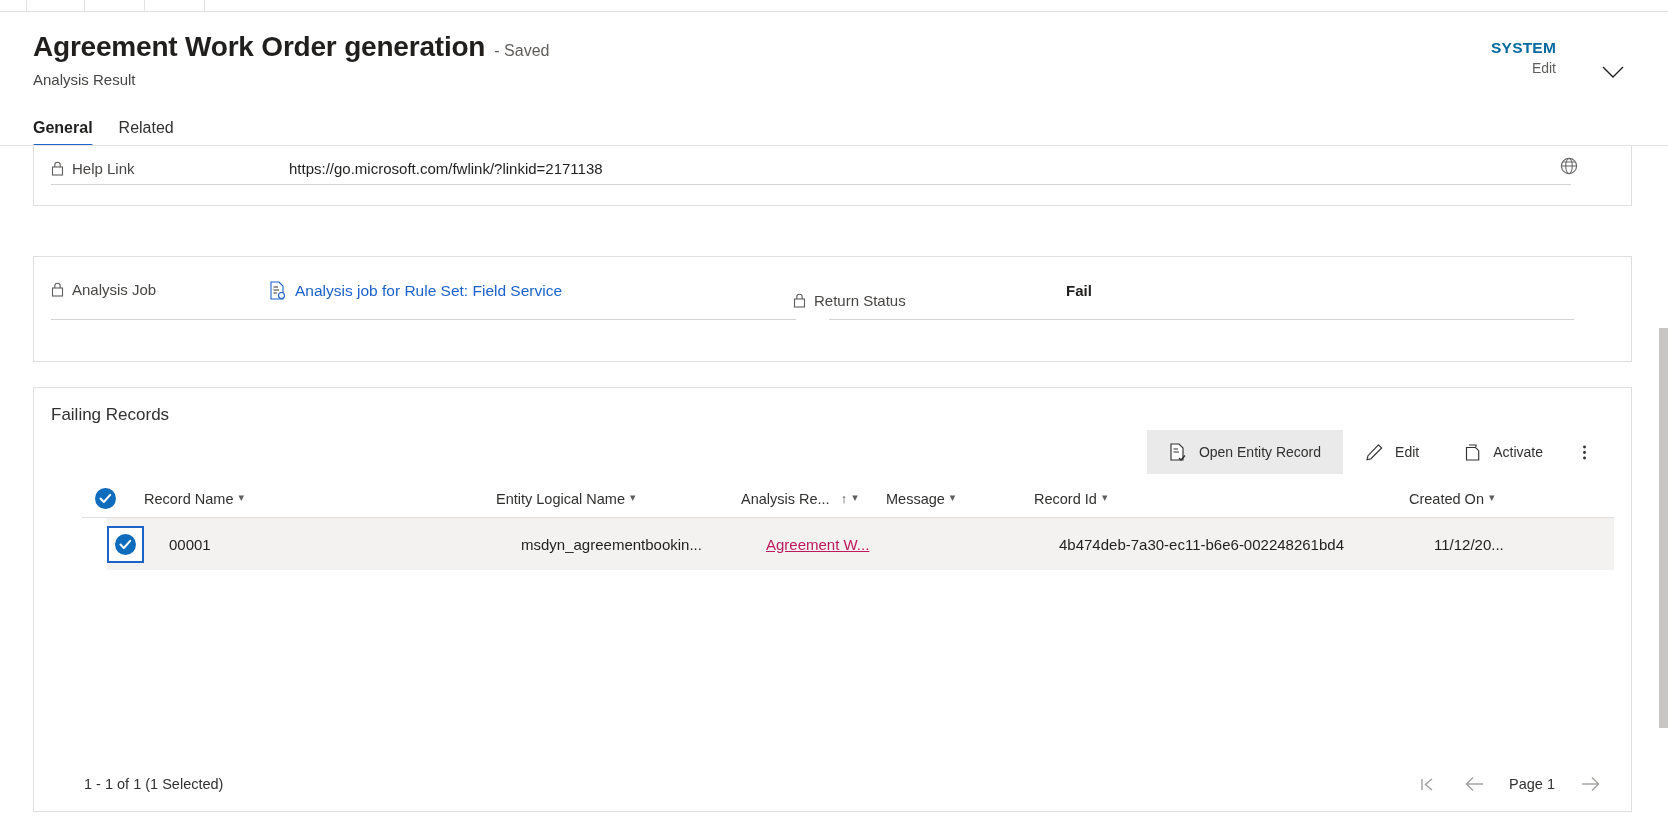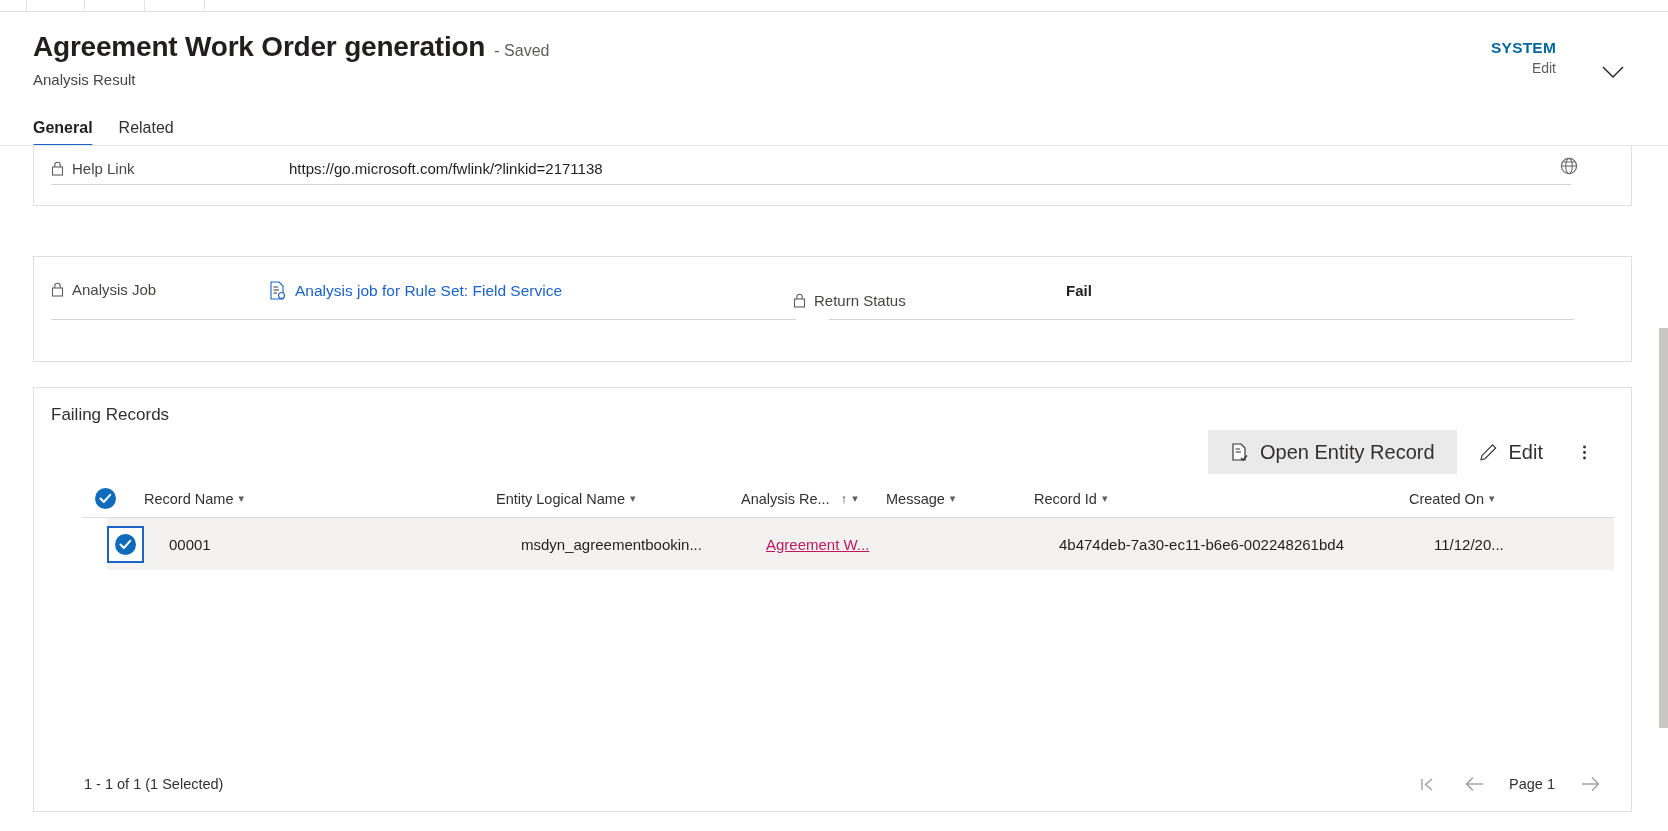--- a/index.html
+++ b/index.html
@@ -86,34 +86,34 @@
 
   
   .card-grid { left: 33px; top: 241px; width: 1599px; height: 425px; }
   .grid-title {
     position: absolute; left: 17px; top: 17px; font-size: 17px; color: #323130; font-weight: 400;
   }
 
   .cmdbar { position: absolute; right: 28px; top: 42px; display: flex; align-items: center; height: 44px; }
   .cmd {
     display: flex; align-items: center; gap: 11px; height: 44px; padding: 0 22px;
-    font-size: 20px; color: #323130; cursor: pointer; white-space: nowrap;
+    font-size: 14px; color: #323130; cursor: pointer; white-space: nowrap;
   }
   .cmd.sel { background: #ebeaea; }
   .cmd .ci { display: inline-flex; width: 19px; height: 19px; align-items: center; justify-content: center; }
   .cmd-more {
     width: 38px; height: 44px; display: flex; align-items: center; justify-content: center;
     cursor: pointer; color: #323130; font-size: 17px; letter-spacing: 0; line-height: 1;
   }
 
   
   .tbl { position: absolute; left: 48px; top: 92px; right: 17px; }
   .thead { display: flex; align-items: center; height: 38px; border-bottom: 1px solid #e1dfdd; }
   .th {
-    font-size: 14.5px; color: #323130; display: flex; align-items: center; gap: 5px;
+    font-size: 14.5px; color: #323130; display: flex; gap: 5px;
     cursor: pointer; white-space: nowrap; overflow: hidden;
   }
   .chev-sm { font-size: 11px; color: #605e5c; }
   .sort-asc { font-size: 13px; color: #323130; margin-left: 6px; }
   .c-check { width: 62px; display: flex; align-items: center; justify-content: flex-start; padding-left: 13px;}
   .c-name { width: 352px; }
   .c-entity { width: 245px; }
   .c-analysis { width: 145px; }
   .c-message { width: 148px; }
   .c-recid { width: 375px; }
@@ -278,20 +278,29 @@
           <span>Open Entity Record</span>
         </div>
         <div class="cmd">
           <span class="ci">
             <svg width="19" height="19" viewBox="0 0 19 19">
                 <path d="M13.5 1.8 l3.2 3.2 L6 15.7 L2 16.7 L3 12.7 Z" stroke="#323130" stroke-width="1.15" fill="none"></path>
               </svg>
           </span>
           <span>Edit</span>
         </div>
+        <div class="cmd">
+          <span class="ci">
+            <svg width="18" height="19" viewBox="0 0 18 19">
+                <path d="M5 2 h7 v2" stroke="#323130" stroke-width="1.1" fill="none"></path>
+                <path d="M2.5 4.5 h9 l3.2 3.2 v9.3 h-12.2 z" stroke="#323130" stroke-width="1.15" fill="#fff"></path>
+              </svg>
+          </span>
+          <span>Activate</span>
+        </div>
         <div class="cmd-more">
           <svg width="5" height="19" viewBox="0 0 5 19">
               <circle cx="2.5" cy="4" r="1.45" fill="#323130"></circle>
               <circle cx="2.5" cy="9.5" r="1.45" fill="#323130"></circle>
               <circle cx="2.5" cy="15" r="1.45" fill="#323130"></circle>
             </svg>
         </div>
       </div>
 
       <div class="tbl">

